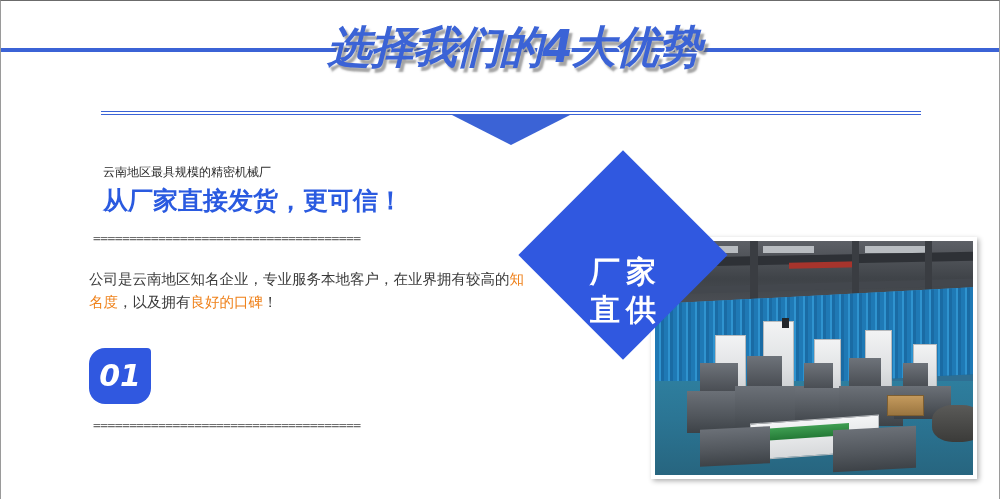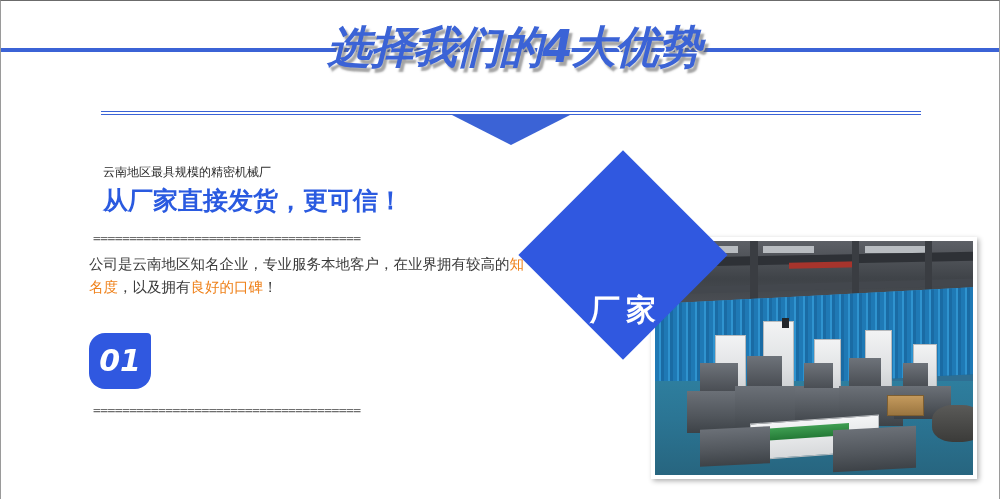--- a/index.html
+++ b/index.html
@@ -145,21 +145,21 @@
     color: #6e6e6e;
     letter-spacing: -0.6px;
     overflow: hidden;
     white-space: nowrap;
     height: 13px;
     font-family: "DejaVu Sans Mono", "Liberation Mono", monospace;
     padding-left: 4px;
   }
 
   .feature-body {
-    margin-top: 9px;
+    margin-top: 24px;
     font-size: 14.5px;
     line-height: 23px;
     color: #3a3a3a;
     width: 440px;
   }
   .hl { color: #ef821c; }
 
   
   .photo-frame {
     position: absolute;
@@ -353,15 +353,16 @@
       <div class="ph-base" style="left:56%; top:80%; width:26%; height:18%; transform:skewY(-3deg);"></div>
       <div class="ph-base" style="left:14%; top:80%; width:22%; height:16%; transform:skewY(-3deg);"></div>
       <div class="ph-crate" style="left:73%; top:66%; width:11%; height:8%;"></div>
       <div class="ph-pipe" style="left:87%; top:70%; width:16%; height:16%;"></div>
     </div>
   </div>
 
   <div class="diamond"></div>
   <div class="diamond-label">
     <span>厂家</span>
+    <span>直供</span>
   </div>
 
 </div>
 
 </body></html>

